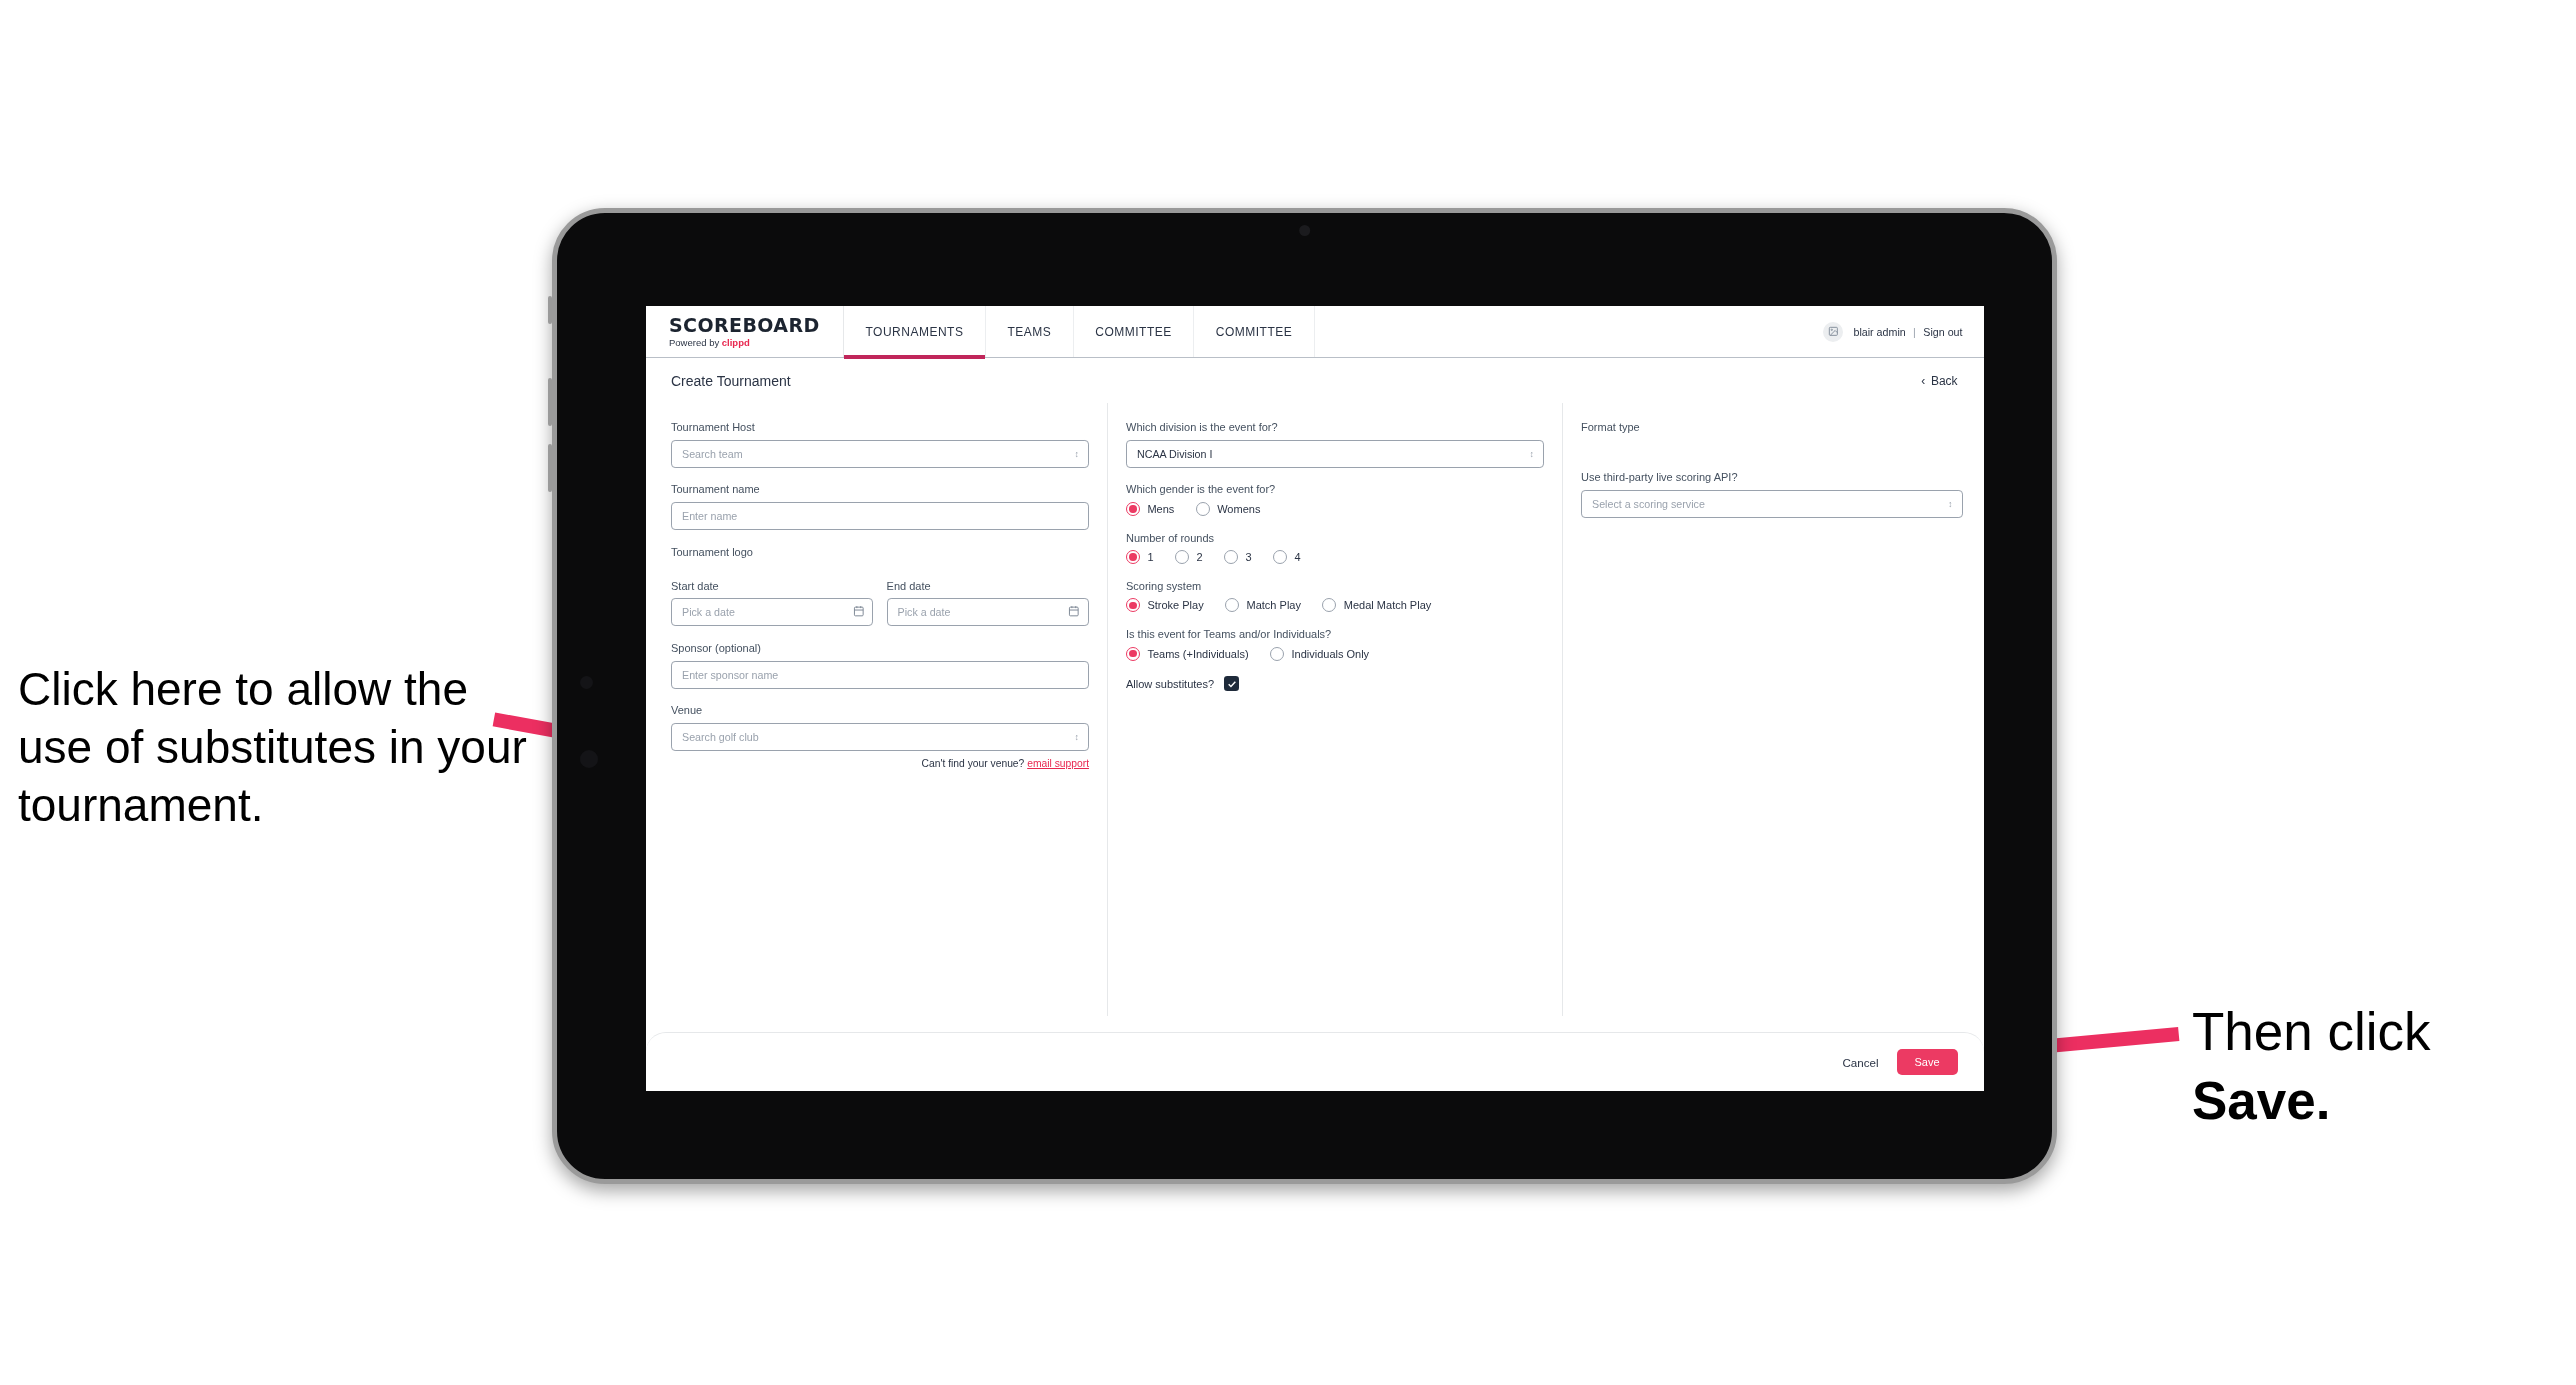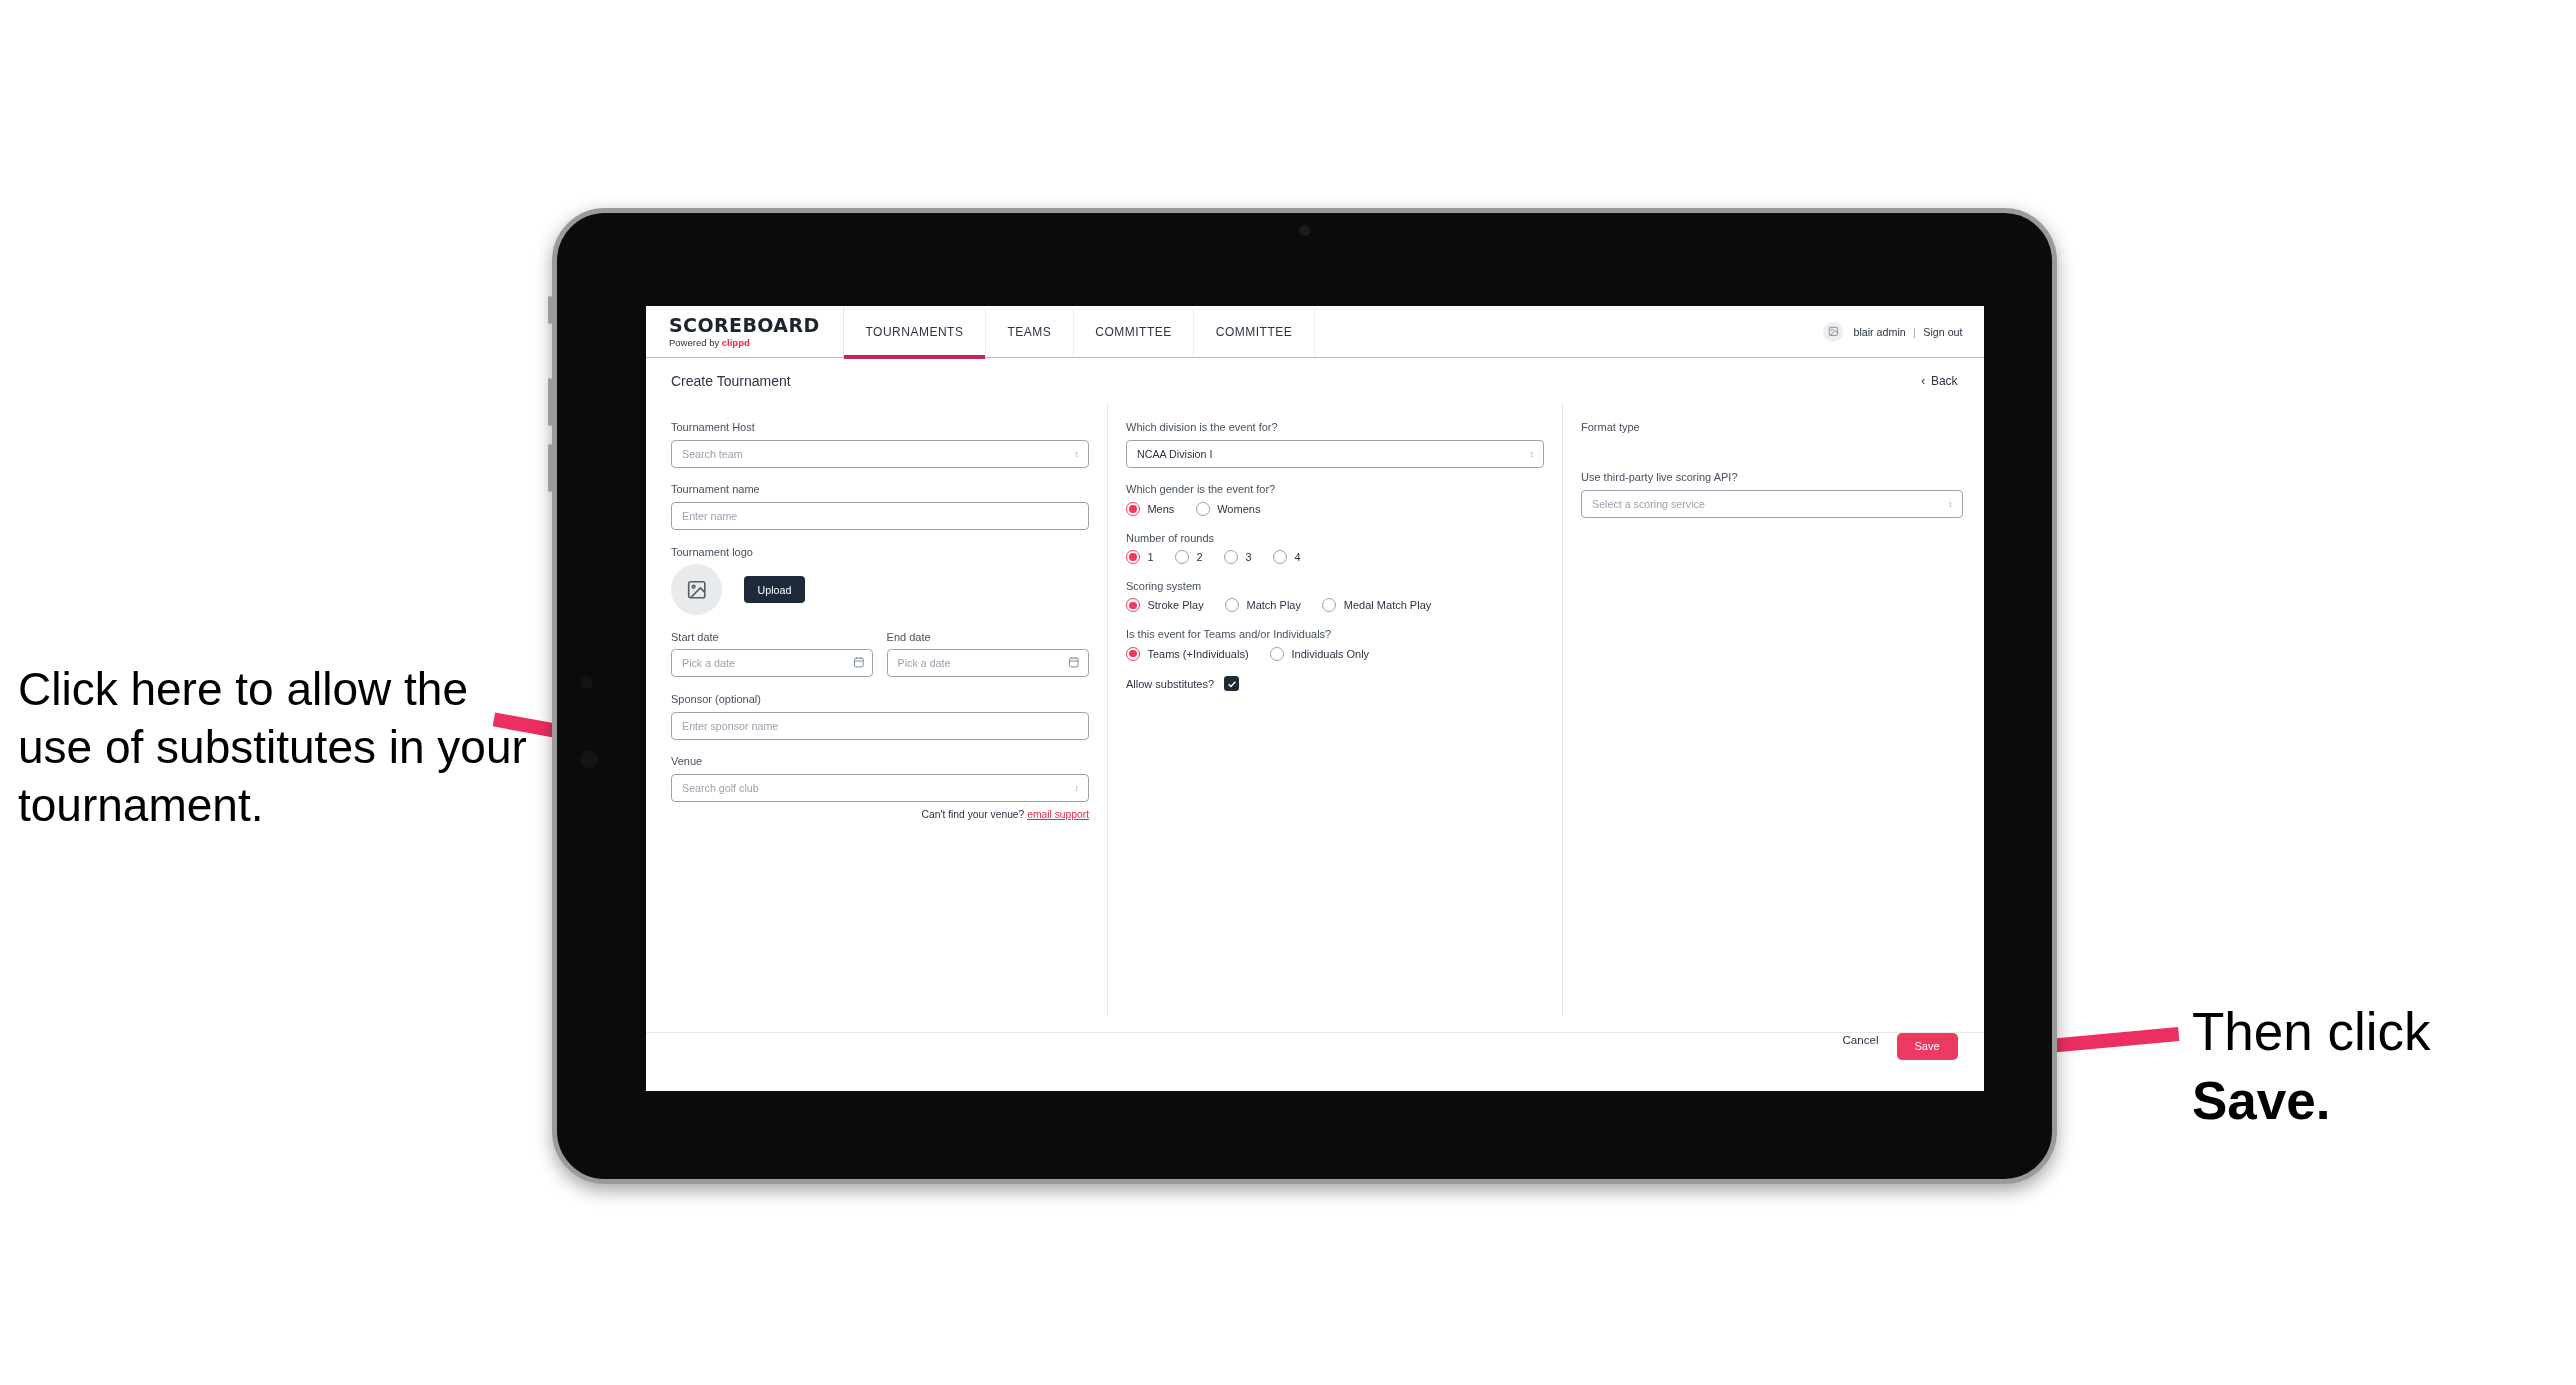--- a/index.html
+++ b/index.html
@@ -86,21 +86,21 @@
 
   .radiocol{display:flex;flex-direction:column;gap:13.2px;}
 
   .fmtgrid{display:flex;}
   .fmtgrid .left{width:132px;}
   .subrow{display:flex;align-items:center;gap:10px;font-size:11px;color:#2b3445;}
   .chk{width:15px;height:15px;border-radius:3.3px;background:#1e2a3a;display:flex;align-items:center;justify-content:center;cursor:pointer;}
 
   
   .appfoot{position:absolute;left:0;right:0;bottom:0;height:59px;border-top:0.8px solid #e6e8ea;
-           display:flex;align-items:flex-start;justify-content:flex-end;gap:18px;padding-right:26.4px;box-sizing:border-box;background:#fff;}
+           display:flex;align-items:center;justify-content:flex-end;gap:18px;padding-right:26.4px;box-sizing:border-box;background:#fff;border-radius:20px;}
   .cancel{font-size:11.6px;color:#2b3445;cursor:pointer;}
   .save{background:#ec3a63;color:#fff;font-size:11px;border-radius:5px;padding:7.4px 18px;cursor:pointer;}
 
   
   .anno{position:absolute;color:#000;font-family:"Liberation Sans",sans-serif;}
   #anno-left{left:18px;top:661px;width:529px;font-size:46px;line-height:1.26;}
   #anno-right{left:2192px;top:998px;width:347px;font-size:53px;line-height:1.3;}
   #anno-right .b{font-weight:bold;}
   svg.arrow{position:absolute;left:0;top:0;width:2576px;height:1386px;pointer-events:none;}
 </style>
@@ -191,30 +191,20 @@
       </div>
 
       <div class="gap"></div>
       <div class="flabel">Tournament name</div>
       <div class="inp">
         <span class="ph">Enter name</span>
       </div>
 
       <div class="gap"></div>
       <div class="flabel">Tournament logo</div>
-      <div class="logorow">
-        <div class="logocircle">
-          <svg width="21.5" height="21.5" viewBox="0 0 24 24" fill="none" stroke="#555f6b" stroke-width="1.8">
-            <rect x="3" y="3" width="18" height="18" rx="2"></rect>
-              <circle cx="8.5" cy="8.5" r="1.5"></circle>
-              <path d="M21 15l-5-5L5 21"></path>
-          </svg>
-        </div>
-        <div class="uploadbtn">Upload</div>
-      </div>
 
       <div class="gap"></div>
       <div class="daterow">
         <div class="dcol">
           <div class="flabel">Start date</div>
           <div class="inp">
             <span class="ph">Pick a date</span>
             <span class="cal">
               <svg width="11.6" height="11.6" viewBox="0 0 24 24" fill="none" stroke="#7c8794" stroke-width="2">
                 <rect x="3" y="4" width="18" height="18" rx="2"></rect>

